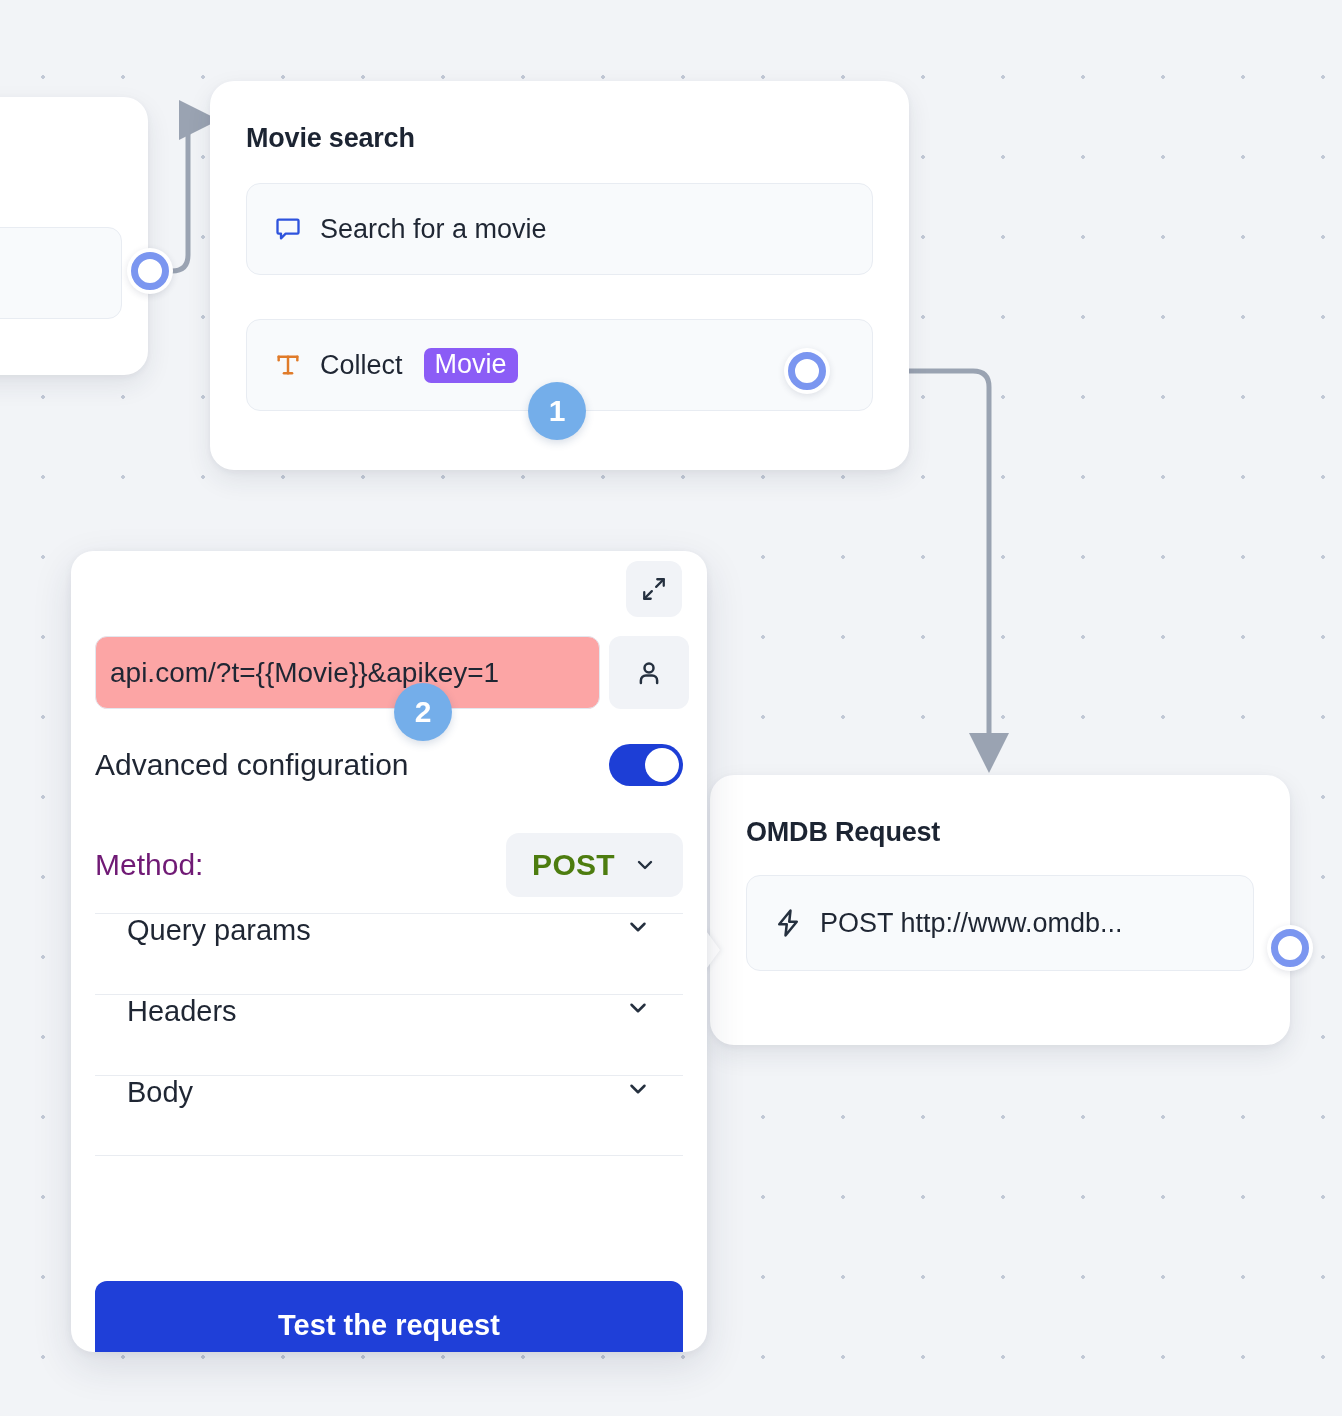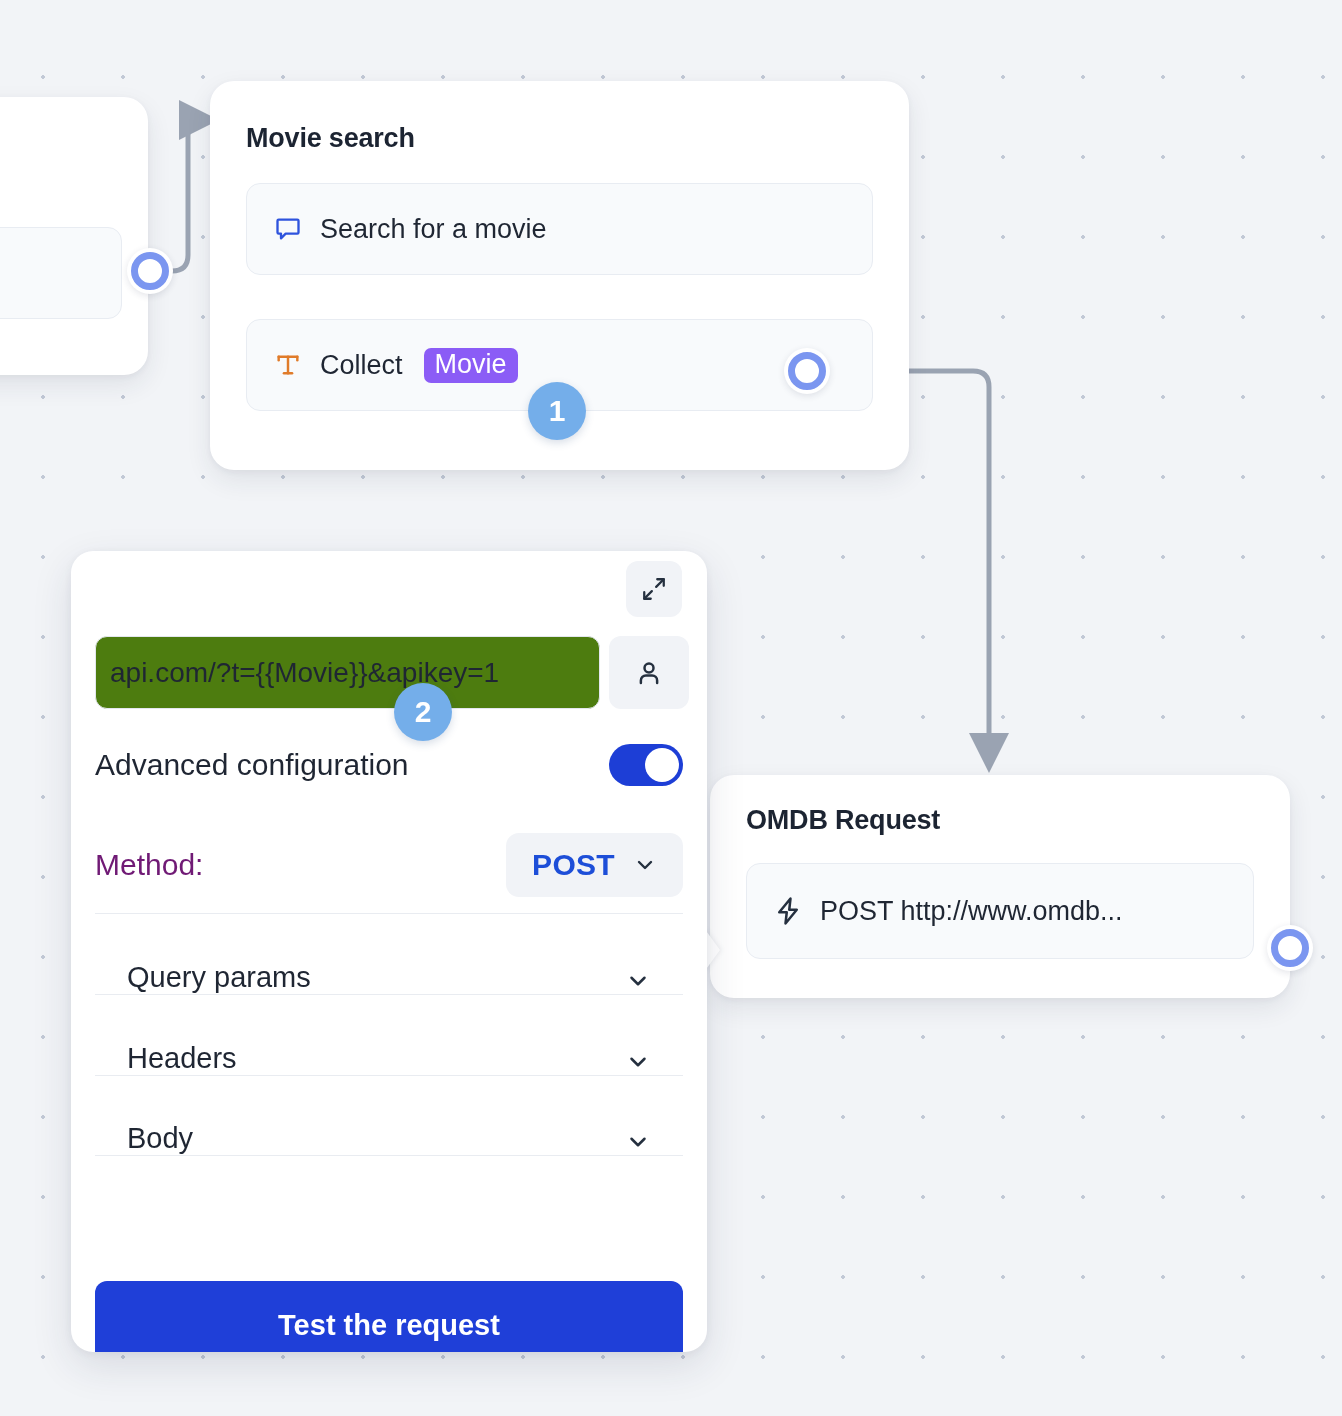--- a/index.html
+++ b/index.html
@@ -108,22 +108,22 @@
     font-size: 27px;
     line-height: 1;
     margin-left: 4px;
   }
 
   
   #node-omdb {
     left: 710px;
     top: 775px;
     width: 580px;
-    height: 223px;
-    padding: 30px 36px;
+    height: 270px;
+    padding: 42px 36px;
   }
   #node-omdb .node-title { margin-bottom: 27px; }
   #node-omdb .node-row { min-height: 96px; }
 
   
   .port {
     position: absolute;
     width: 46px;
     height: 46px;
     border-radius: 50%;
@@ -213,21 +213,21 @@
     top: 85px;
     display: flex;
     gap: 9px;
     align-items: stretch;
   }
   .url-input {
     width: 505px;
     height: 73px;
     border: 1px solid #e3e7ee;
     border-radius: 12px;
-    background: #4d7c0f;
+    background: #fca5a5;
     font-family: "Liberation Sans", sans-serif;
     font-size: 28px;
     color: #1f2633;
     padding: 0 14px;
     outline: none;
   }
   .url-user-btn {
     width: 80px;
     height: 73px;
     border-radius: 12px;
@@ -286,33 +286,33 @@
     background: #f1f3f7;
     border-radius: 13px;
     padding: 15px 26px;
     cursor: pointer;
     border: none;
     font-family: "Liberation Sans", sans-serif;
   }
   .method-select .method-value {
     font-size: 30px;
     font-weight: 700;
-    color: #1d4ed8;
+    color: #4d7c0f;
     letter-spacing: 0.3px;
   }
 
   .accordion {
     position: absolute;
     left: 24px;
     right: 24px;
     top: 362px;
   }
   .acc-item {
     display: flex;
-    align-items: flex-end;
+    align-items: flex-start;
     justify-content: space-between;
     height: 81px;
     border-top: 1px solid #e9ecf1;
     cursor: pointer;
     padding: 0 32px;
   }
   .acc-item:last-of-type { border-bottom: 1px solid #e9ecf1; }
   .acc-label { font-size: 29px; color: #1f2633; }
 
   .test-btn {

